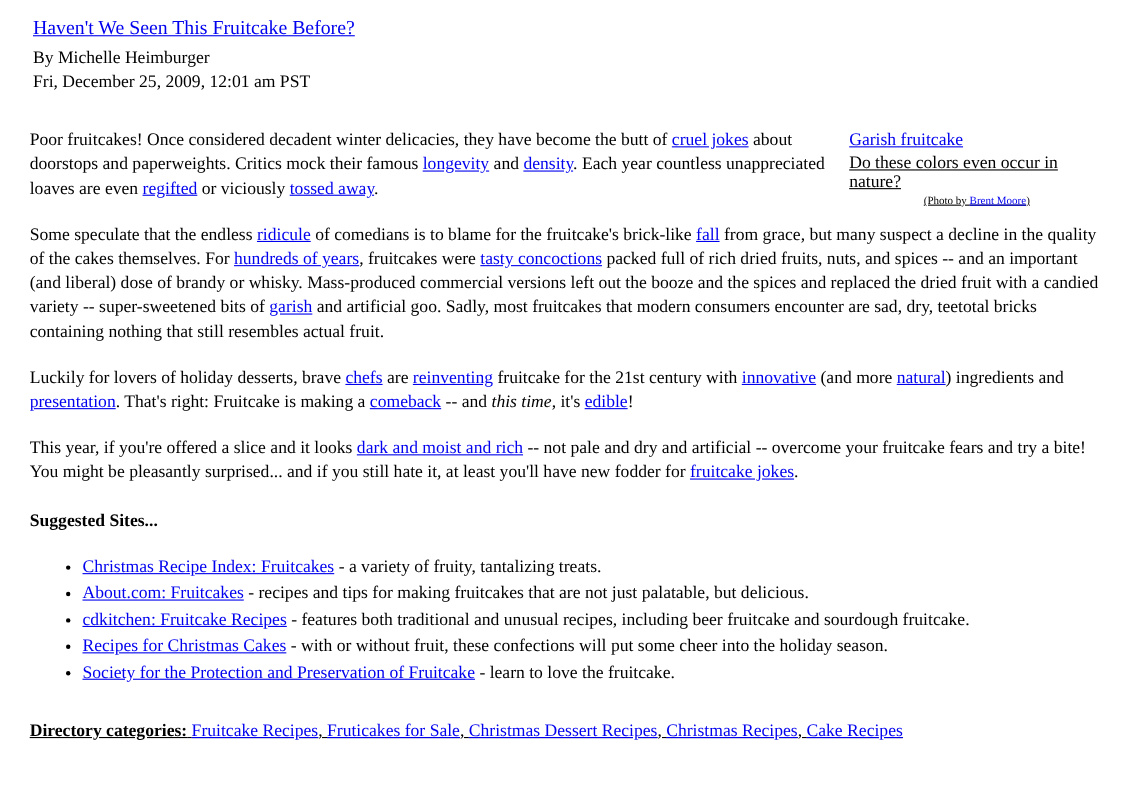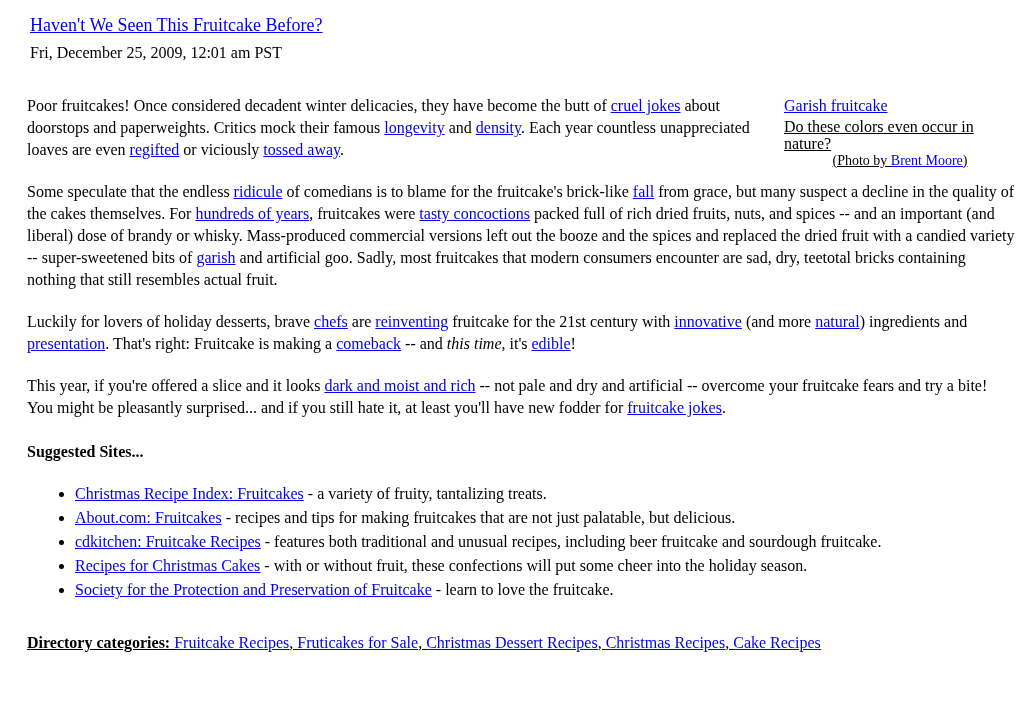--- a/index.html
+++ b/index.html
@@ -3,21 +3,21 @@
 <meta charset="utf-8">
 <style>
   * { margin: 0; padding: 0; box-sizing: border-box; }
   html, body { background: #ffffff; }
   body {
     width: 1024px; height: 725px; overflow: hidden;
     color: #000000;
     font-family: "Liberation Serif", serif;
     font-size: 16px; line-height: 22px;
   }
-  .page { padding: 14px 8px 0 27px; }
+  .page { padding: 14px 20px 0 27px; }
 
   a, .lnk {
     color: #0000EE;
     text-decoration: underline;
     cursor: pointer;
   }
 
   .header { margin-left: 3px; margin-bottom: 31px; }
   .title-link {
     font-size: 18px; line-height: 22px;
@@ -27,21 +27,21 @@
 
   .photo-box {
     float: right;
     width: 232px;
     margin-left: 16px;
     margin-bottom: 8px;
     text-decoration: underline;
   }
   .photo-title { font-size: 16px; line-height: 22px; display: inline-block; margin-bottom: 1px; }
   .photo-cap { font-size: 16px; line-height: 17px; }
-  .photo-credit { font-size: 14px; line-height: 17px; text-align: center; }
+  .photo-credit { font-size: 10px; line-height: 17px; text-align: center; }
 
   p.para { margin: 0 0 20px 0; }
 
   .suggested-heading { font-weight: bold; margin-top: 22px; }
 
   ul.sites { margin: 20px 0 0 0; padding-left: 48px; list-style: disc; }
   ul.sites li { margin-bottom: 2px; }
 
   .footer-row { white-space: normal; text-decoration: underline; }
   .footer-row b { font-weight: bold; }
@@ -50,20 +50,21 @@
 
   em { font-style: italic; }
 </style>
 </head>
 <body>
 
 <div class="page">
 
   <div class="header">
     <a class="title-link">Haven't We Seen This Fruitcake Before?</a>
+    <div class="byline">By Michelle Heimburger</div>
     <div class="pub-date">Fri, December 25, 2009, 12:01 am PST</div>
   </div>
 
   <div class="article-body">
 
     <div class="photo-box">
       <a class="photo-title">Garish fruitcake</a>
       <div class="photo-cap">Do these colors even occur in nature?</div>
       <div class="photo-credit"><span>(Photo by </span><a class="lnk">Brent Moore</a><span>)</span></div>
     </div>

